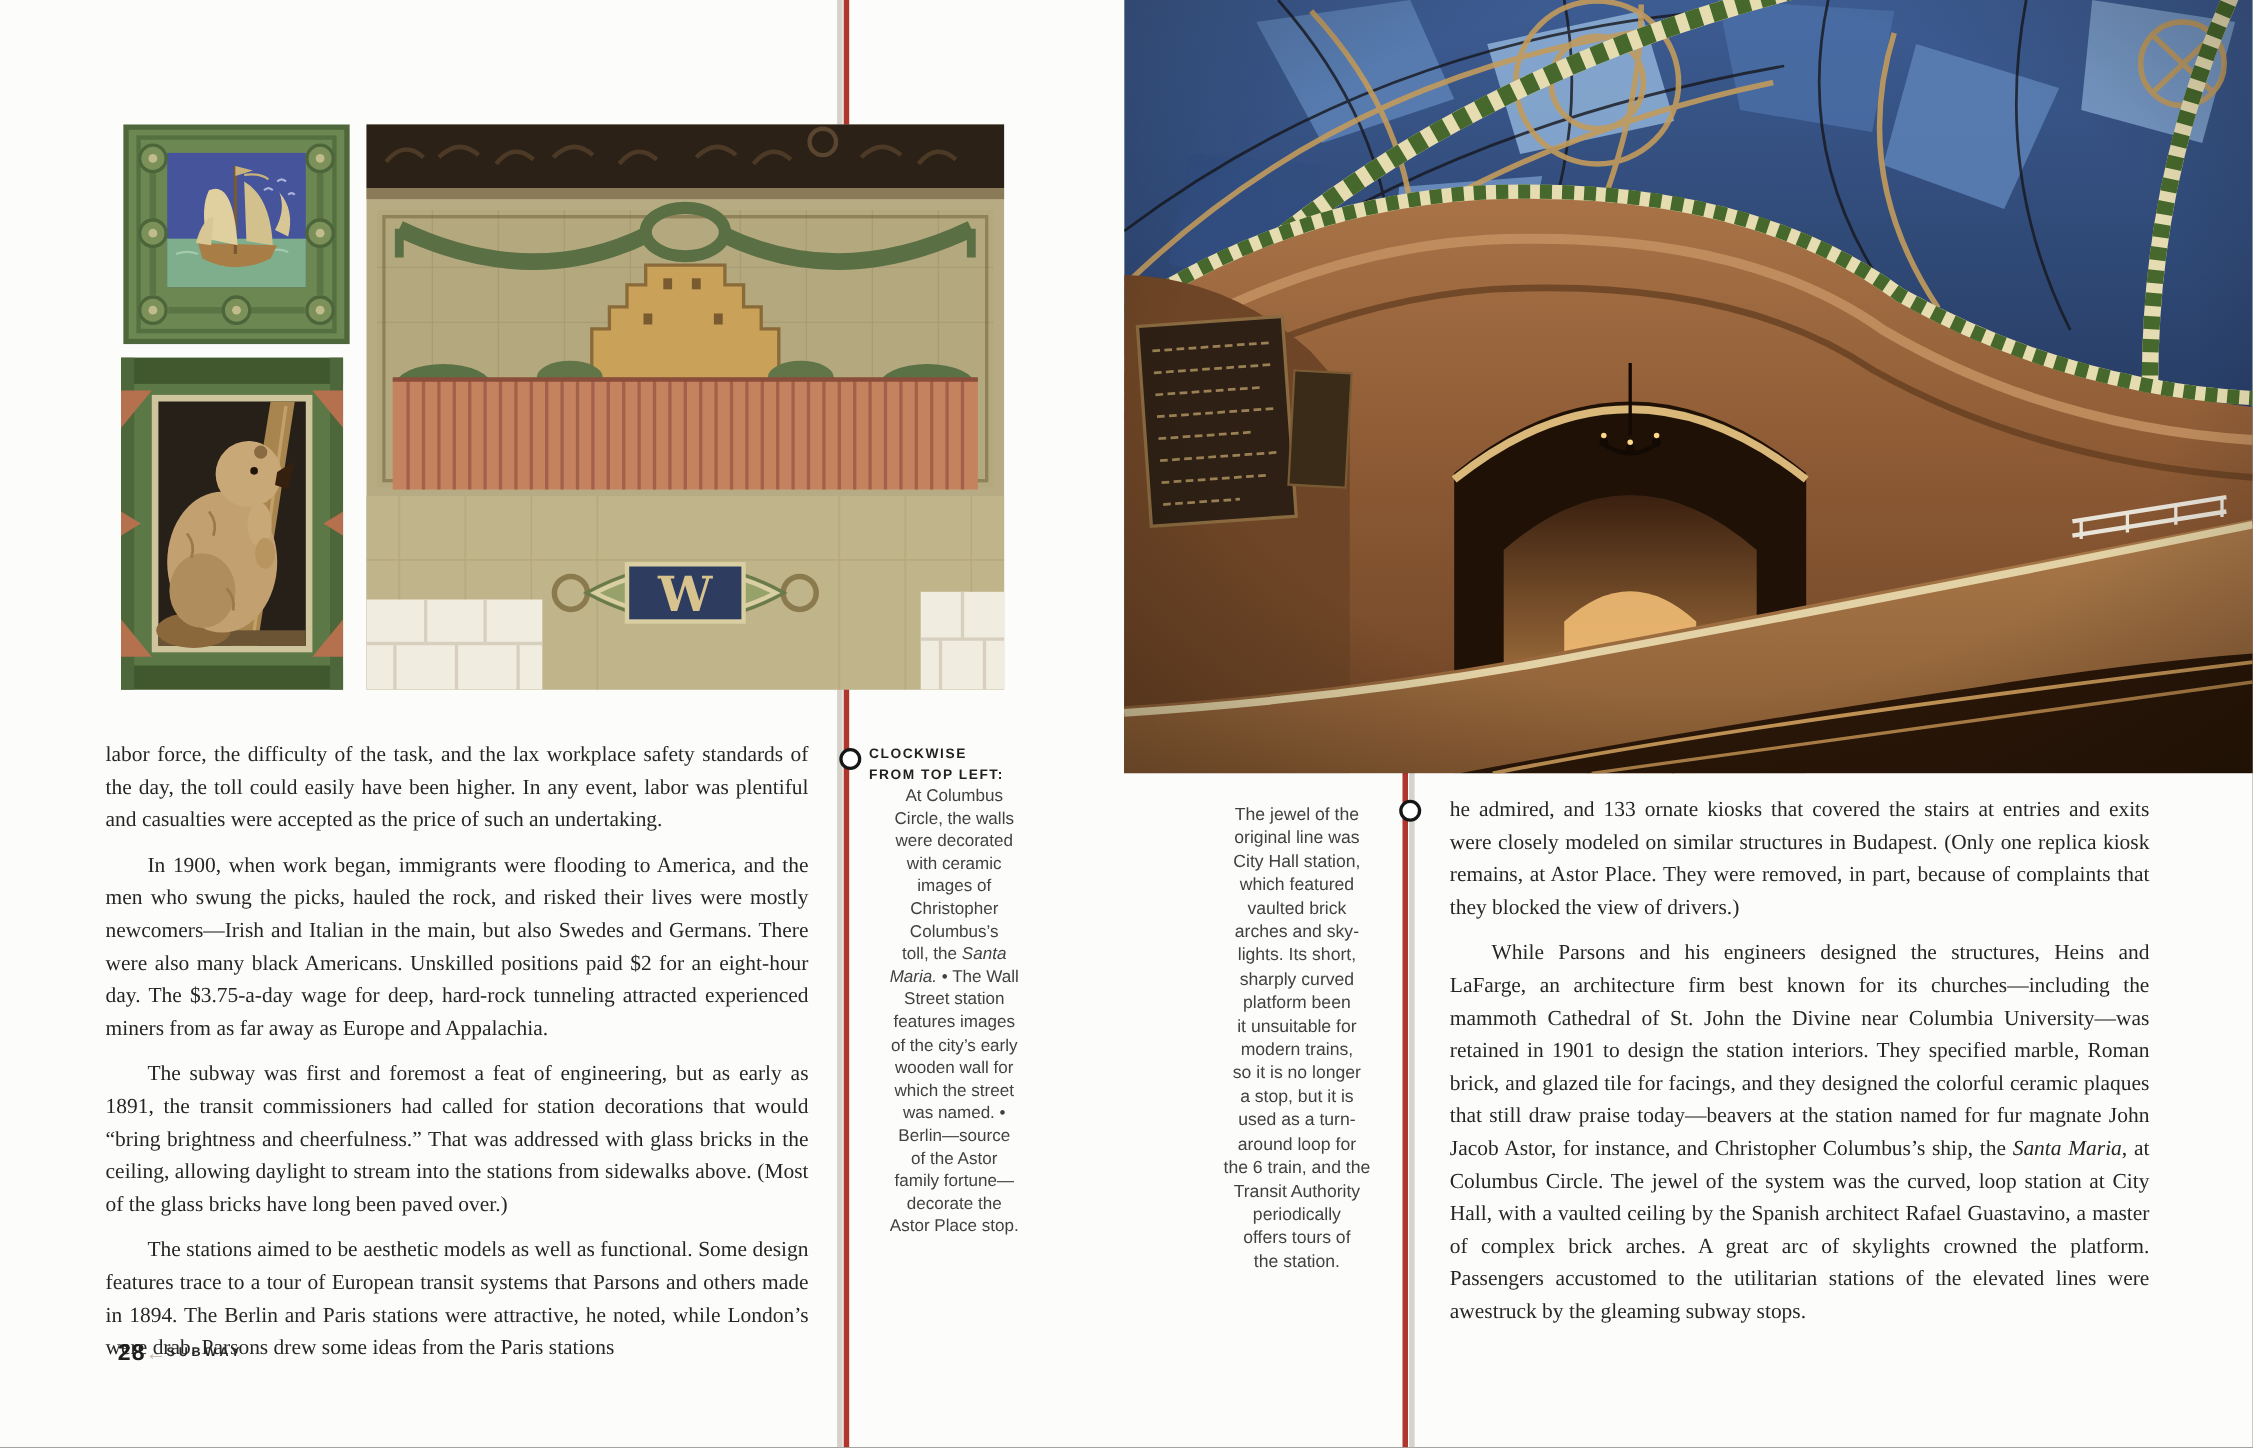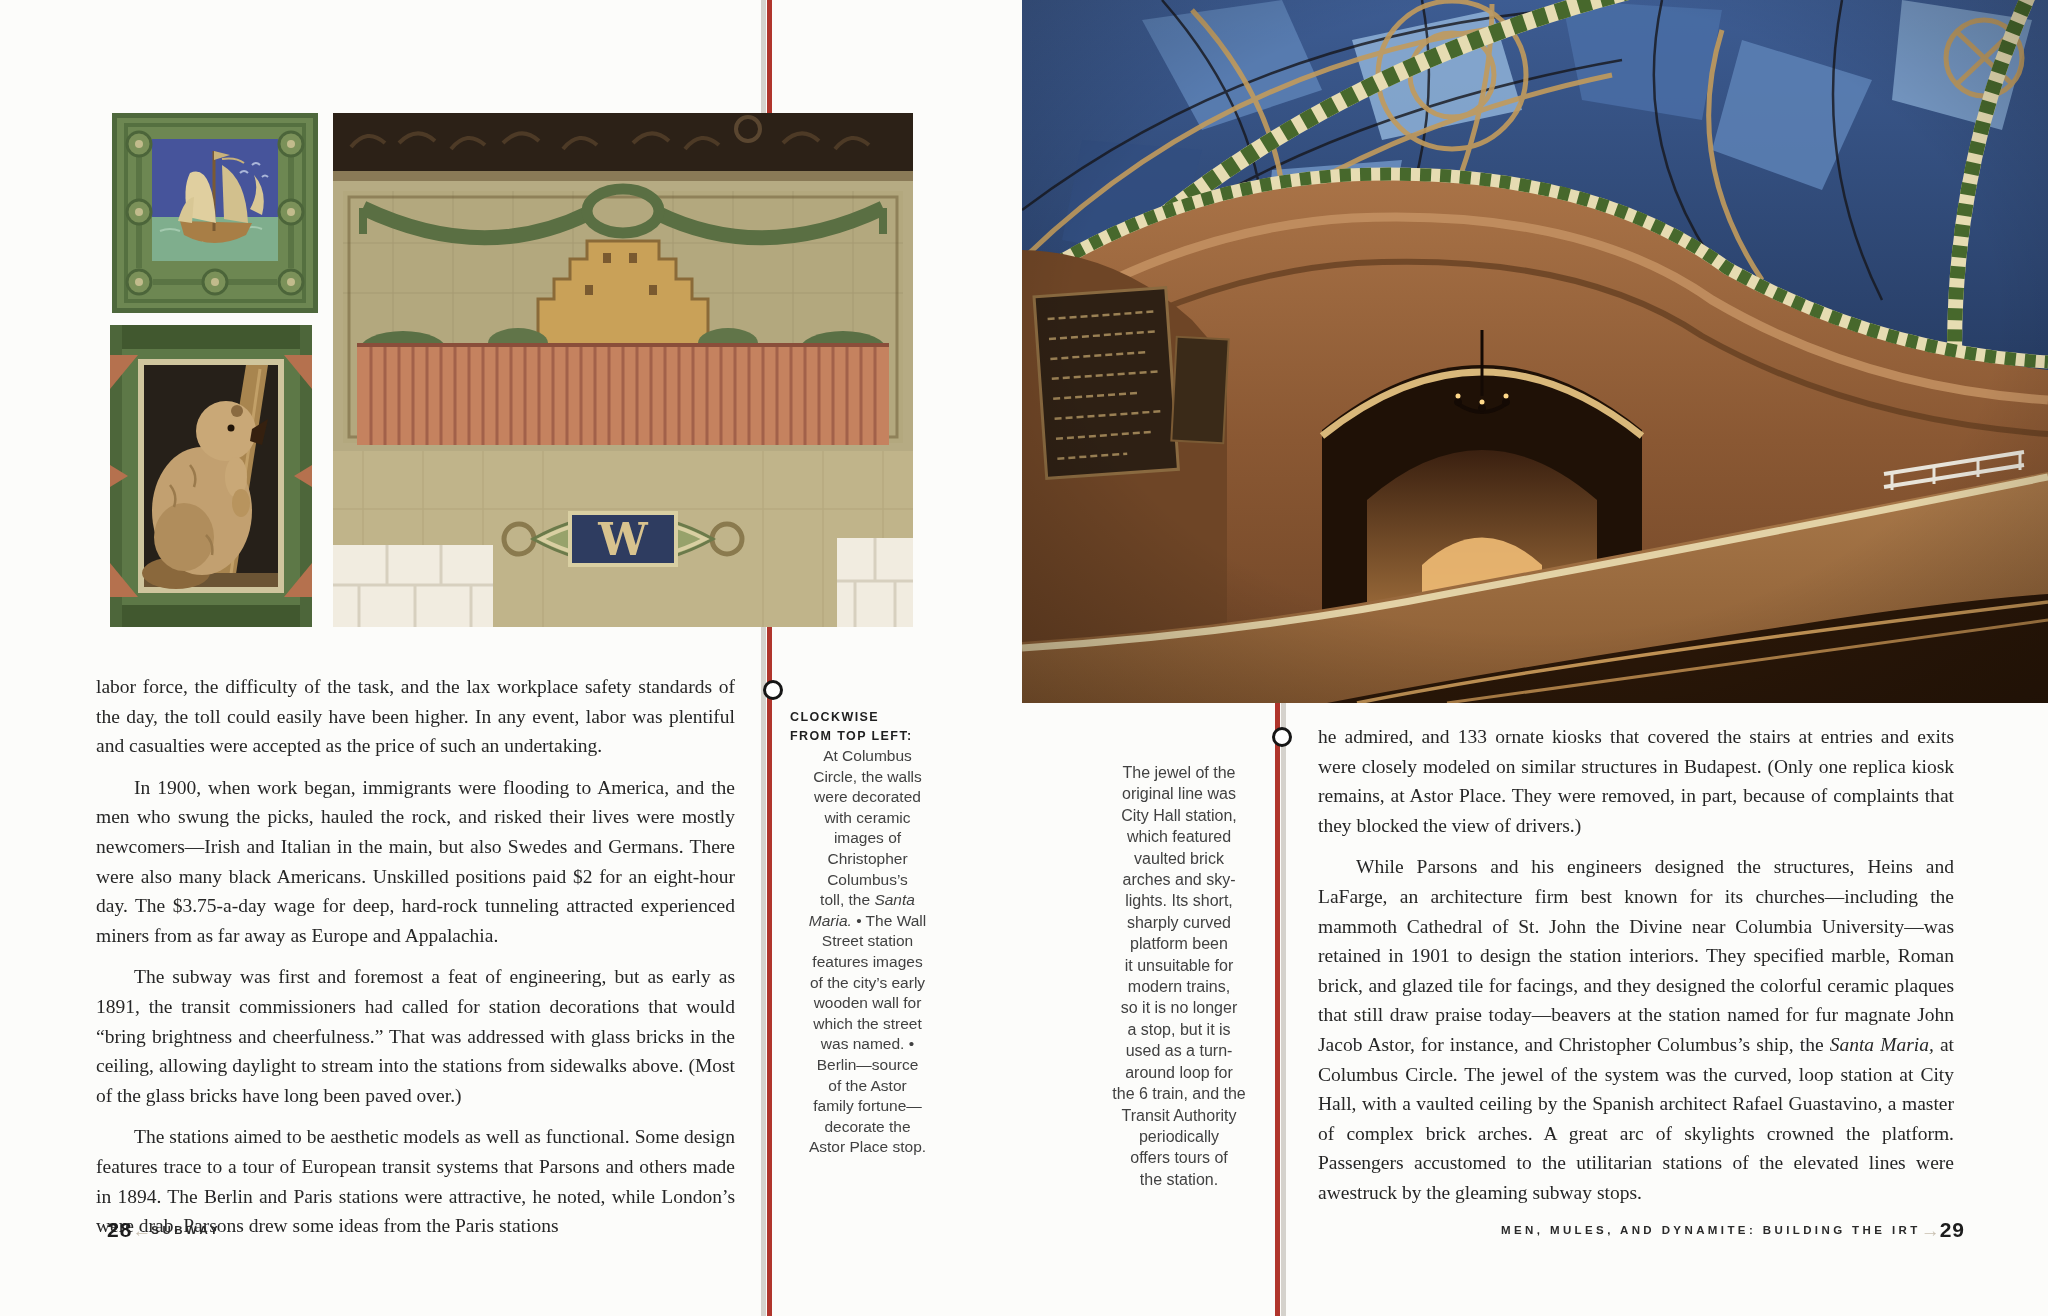--- a/index.html
+++ b/index.html
@@ -16,21 +16,21 @@
   .fig-beaver{left:110px;top:325px;width:202px;height:302px;}
   .fig-frieze{left:333px;top:113px;width:580px;height:514px;}
   .fig-photo{left:1022px;top:0;width:1026px;height:703px;}
   .bodytext{position:absolute;z-index:3;font-family:"Liberation Serif",serif;font-size:19.5px;
             line-height:29.6px;color:var(--body-text);text-align:justify;}
   .bodytext .para{margin:12px;}
   .bodytext .para.indent{text-indent:38px;}
   .it{font-style:italic;}
   .bodytext-left{left:84px;top:660px;width:663px;}
   .bodytext-right{left:1306px;top:710px;width:660px;}
-  .caption{position:absolute;z-index:3;font-size:15.5px;line-height:20.6px;color:var(--caption-text);margin-top:32px;}
+  .caption{position:absolute;z-index:3;font-size:15.5px;line-height:20.6px;color:var(--caption-text);}
   .caption .cap-line{white-space:nowrap;text-align:center;}
   .caption-left{left:790px;top:676px;width:155px;}
   .caption-left .cap-head{font-weight:bold;font-size:12.5px;letter-spacing:1.4px;line-height:19px;
                           color:#1f1f1f;white-space:nowrap;}
   .caption-right{left:1096px;top:730px;width:166px;text-align:right;font-size:16px;line-height:21.4px;}
   .footer{position:absolute;z-index:3;display:flex;align-items:center;top:1218px;}
   .footer-left{left:107px;}
   .footer-right{right:83px;}
   .pagenum{font-size:21px;font-weight:600;letter-spacing:1px;color:#1d1d1d;}
   .running{font-size:11.5px;font-weight:bold;letter-spacing:3.4px;color:#2a2a2a;}
@@ -341,19 +341,14 @@
   <div class="bodytext bodytext-right">
       <p class="para"><span>he admired, and 133 ornate kiosks that covered the stairs at entries and exits were closely modeled on similar structures in Budapest. (Only one replica kiosk remains, at Astor Place. They were removed, in part, because of complaints that they blocked the view of drivers.)</span></p>
       <p class="para indent"><span>While Parsons and his engineers designed the structures, Heins and LaFarge, an architecture firm best known for its churches—including the mammoth Cathedral of St. John the Divine near Columbia University—was retained in 1901 to design the station interiors. They specified marble, Roman brick, and glazed tile for facings, and they designed the colorful ceramic plaques that still draw praise today—beavers at the station named for fur magnate John Jacob Astor, for instance, and Christopher Columbus’s ship, the </span><span class="it">Santa Maria,</span><span> at Columbus Circle. The jewel of the system was the curved, loop station at City Hall, with a vaulted ceiling by the Spanish architect Rafael Guastavino, a master of complex brick arches. A great arc of skylights crowned the platform. Passengers accustomed to the utilitarian stations of the elevated lines were awestruck by the gleaming subway stops.</span></p>
     </div>
 
   <div class="footer footer-left">
     <span class="pagenum">28</span>
     <span class="arrow">←</span>
     <span class="running">SUBWAY</span>
   </div>
-  <div class="footer footer-right">
-    <span class="running">MEN, MULES, AND DYNAMITE: BUILDING THE IRT</span>
-    <span class="arrow">→</span>
-    <span class="pagenum">29</span>
-  </div>
 
 </div>
 
 </body></html>

